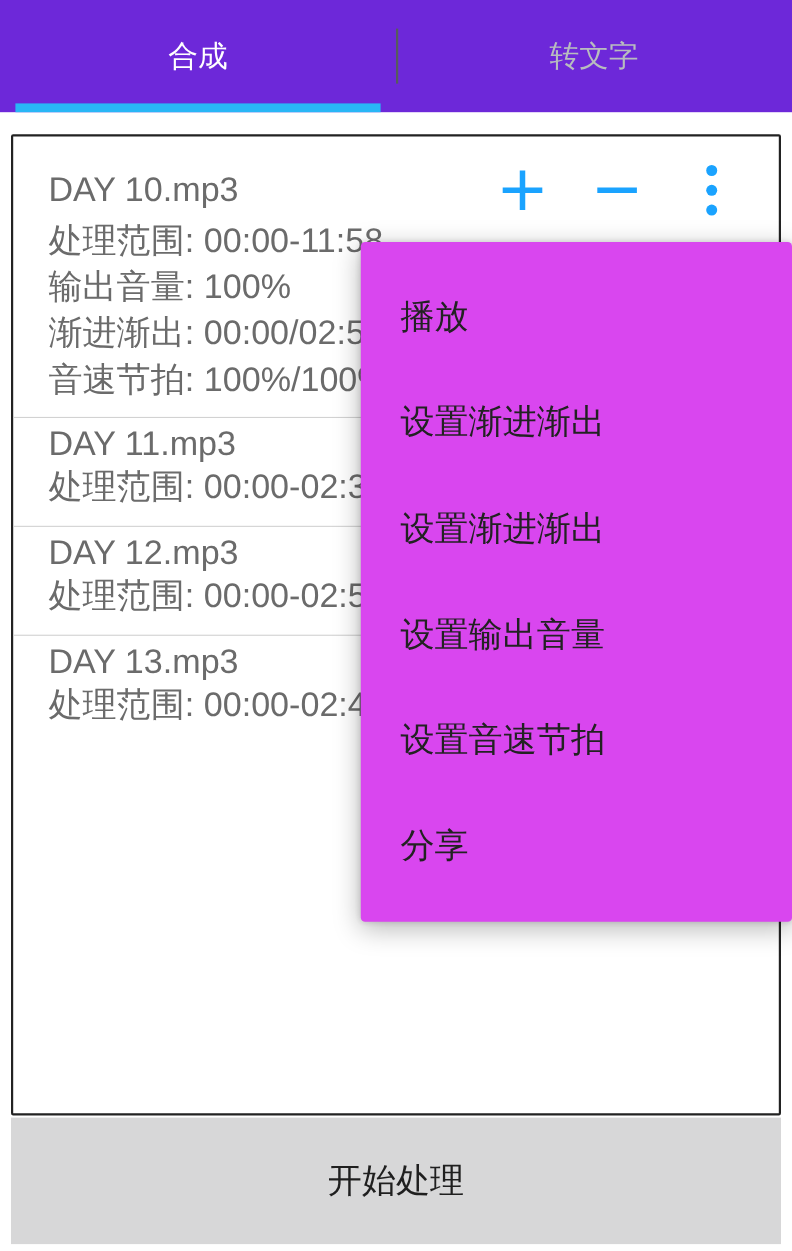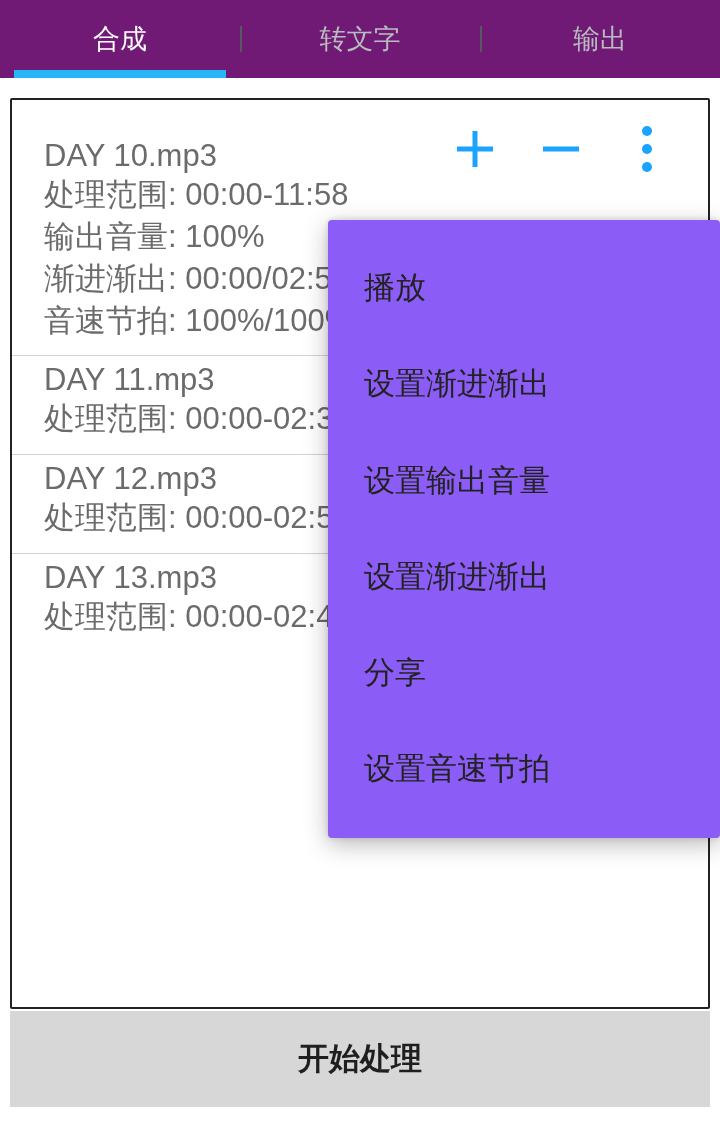--- a/index.html
+++ b/index.html
@@ -1,21 +1,21 @@
 <!DOCTYPE html>
 <html><head>
   <meta charset="utf-8">
   <style>
     * { margin: 0; padding: 0; box-sizing: border-box; font-family: -apple-system, "Helvetica Neue", Arial, sans-serif; }
     html, body { width: 720px; height: 1137px; overflow: hidden; background: #ffffff; }
 
     .tab-bar {
       display: flex;
-      background: #701a75;
-      height: 78px;
+      background: #6d28d9;
+      height: 102px;
       align-items: stretch;
     }
     .tab-item {
       flex: 1;
       display: flex;
       align-items: center;
       justify-content: center;
       color: #b8bcbf;
       font-size: 27px;
       position: relative;
@@ -58,21 +58,21 @@
 
     .file-block {
       padding: 6px 32px 14px 32px;
       border-bottom: 1px solid #d2d2d2;
       position: relative;
     }
     .file-block:last-child { border-bottom: none; }
 
     .file-row-top {
       display: flex;
-      align-items: flex-end;
+      align-items: center;
     }
     .file-name {
       font-size: 31px;
       color: #6b6b6b;
       flex: 1;
     }
     .file-line {
       font-size: 31px;
       color: #6b6b6b;
       line-height: 1.35;
@@ -103,51 +103,49 @@
       height: 10px;
       border-radius: 50%;
       background: #1aa3ff;
     }
 
     .popup-menu {
       position: fixed;
       top: 220px;
       left: 328px;
       right: 0;
-      background: #8b5cf6;
+      background: #d946ef;
       box-shadow: 0 6px 24px rgba(0,0,0,0.28), 0 0 6px rgba(0,0,0,0.15);
       border-radius: 4px;
       padding: 20px 0;
     }
     .popup-item {
       padding: 28px 36px;
       font-size: 31px;
       color: #222;
       line-height: 1.3;
     }
 
     .start-btn {
       margin-top: 2px;
-      height: 96px;
+      height: 115px;
       background: #d7d7d8;
       display: flex;
       align-items: center;
       justify-content: center;
       font-size: 31px;
       color: #1f1f1f;
-      font-weight: bold;
     }
   </style>
 </head>
 <body>
 
 <div class="tab-bar">
   <div class="tab-item active">合成</div>
   <div class="tab-item">转文字</div>
-  <div class="tab-item">输出</div>
 </div>
 
 <div class="page">
 
   <div class="list-container">
 
     <div class="file-block">
       <div class="file-row-top">
         <div class="file-name">DAY 10.mp3</div>
         <div class="action-icons">
@@ -194,17 +192,17 @@
 
   </div>
 
   <div class="start-btn">开始处理</div>
 
 </div>
 
 <div class="popup-menu">
   <div class="popup-item">播放</div>
   <div class="popup-item">设置渐进渐出</div>
+  <div class="popup-item">设置渐进渐出</div>
   <div class="popup-item">设置输出音量</div>
-  <div class="popup-item">设置渐进渐出</div>
+  <div class="popup-item">设置音速节拍</div>
   <div class="popup-item">分享</div>
-  <div class="popup-item">设置音速节拍</div>
 </div>
 
 </body></html>

